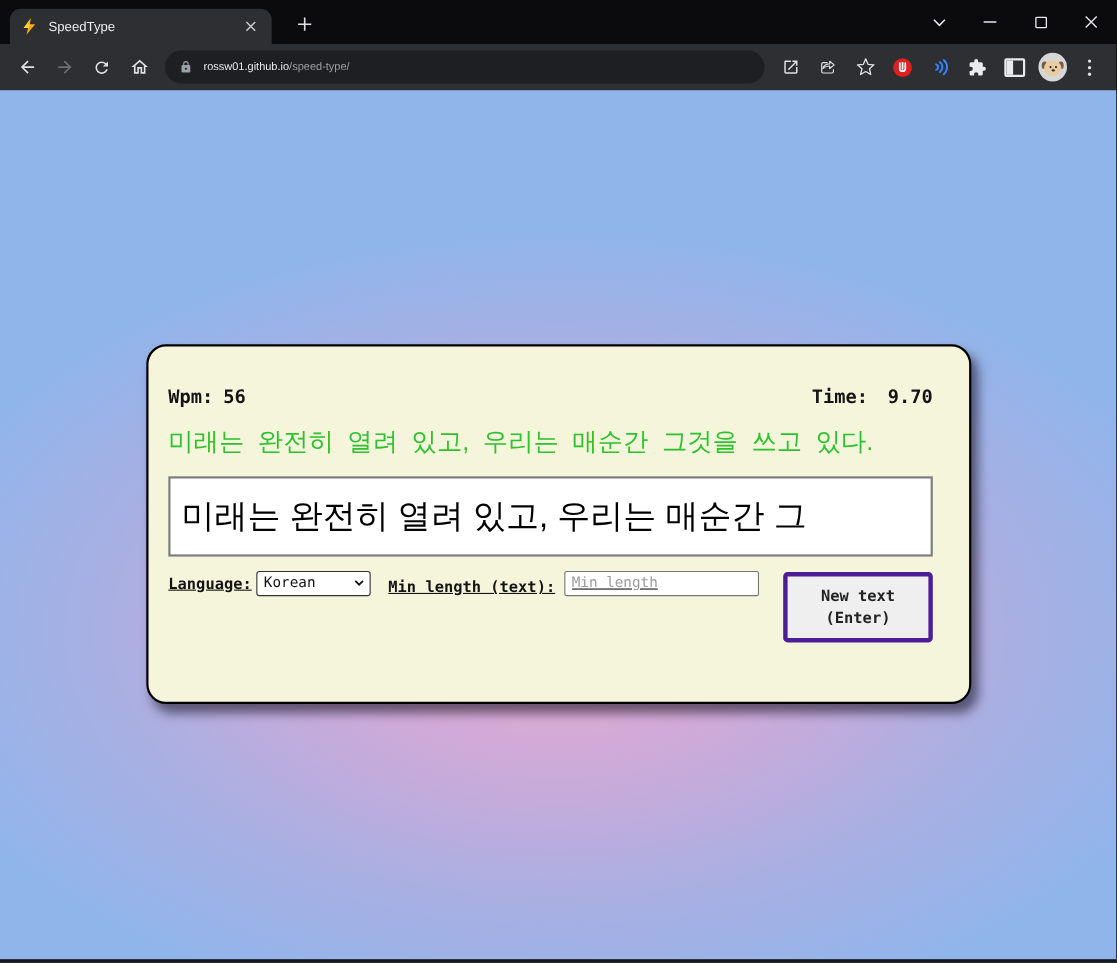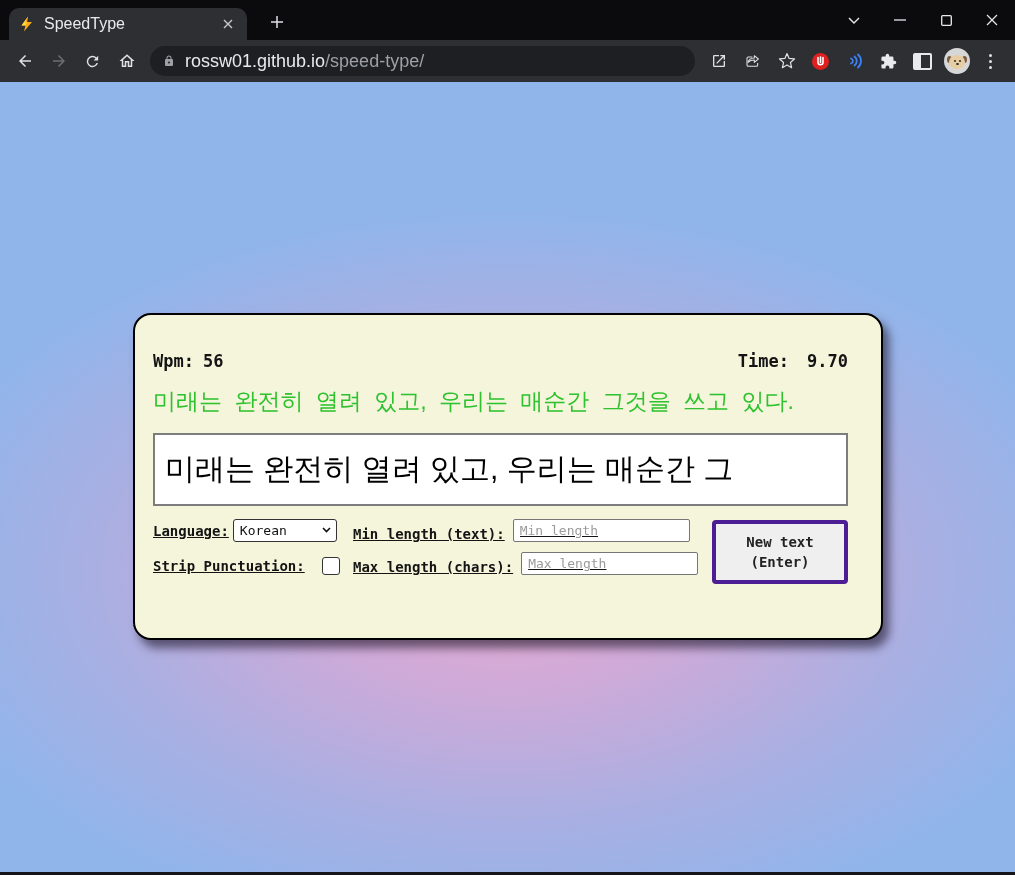--- a/index.html
+++ b/index.html
@@ -4,32 +4,32 @@
 <style>
   html,body{margin:0;padding:0;}
   body{
     width:1015px;height:875px;overflow:hidden;background:#0b0b0d;
     font-family:"Liberation Sans",sans-serif;position:relative;
   }
   
   .titlebar{height:40px;background:#0b0b0d;position:relative;display:flex;align-items:flex-end;}
   .tab{margin-left:9px;width:238px;height:32px;background:#2e2f33;border-radius:10px 10px 0 0;
        display:flex;align-items:center;padding:0 10px;gap:9px;box-sizing:border-box;}
-  .tab-title{color:#e8eaed;font-size:16px;flex:1;white-space:nowrap;overflow:hidden;}
+  .tab-title{color:#e8eaed;font-size:12px;flex:1;white-space:nowrap;overflow:hidden;}
   .icon-btn{display:flex;align-items:center;justify-content:center;cursor:pointer;border-radius:50%;}
   .tab-close{width:18px;height:18px;}
   .newtab{width:28px;height:28px;margin-left:16px;margin-bottom:4px;}
   .win-controls{position:absolute;right:0;top:0;height:40px;display:flex;}
   .win-btn{width:46px;height:40px;display:flex;align-items:center;justify-content:center;border-radius:0;}
   
   .toolbar{height:42px;background:#2e2f33;display:flex;align-items:center;padding:0 8px;gap:1px;}
   .tb-btn{width:33px;height:33px;border-radius:50%;flex:0 0 auto;}
   .addressbar{flex:1;height:30px;background:#1e1f22;border-radius:15px;display:flex;align-items:center;
               padding:0 6px 0 13px;margin:0 6px;min-width:0;}
-  .url{font-size:18px;white-space:nowrap;margin-left:10px;}
+  .url{font-size:10px;white-space:nowrap;margin-left:10px;}
   .url .domain{color:#e8eaed;}
   .url .path{color:#9aa0a6;}
   .avatar{width:26px;height:26px;border-radius:50%;background:#d7d7d7;position:relative;overflow:hidden;flex:0 0 auto;}
   .avatar .face{position:absolute;left:5px;top:7px;width:16px;height:14px;border-radius:50%;background:#e9cda2;}
   .avatar .ear{position:absolute;top:8px;width:5px;height:7px;border-radius:50%;background:#7a5c44;}
   .avatar .ear.l{left:3px}.avatar .ear.r{right:3px}
   .avatar .eye{position:absolute;top:12px;width:2px;height:2px;border-radius:50%;background:#2b2b2b;}
   .avatar .eye.l{left:10px}.avatar .eye.r{left:15px}
   .avatar .nose{position:absolute;top:15px;left:12px;width:3px;height:2px;border-radius:50%;background:#2b2b2b;}
   .hand-badge{width:17px;height:17px;border-radius:50%;background:#df2020;display:flex;align-items:center;justify-content:center;}
@@ -234,28 +234,20 @@
             <span class="select-chev">
               <svg width="9" height="6" viewBox="0 0 9 6">
                   <path d="M1 1l3.5 3.5L8 1" fill="none" stroke="#111" stroke-width="1.6"></path>
                 </svg>
             </span>
           </span>
         </div>
         <span>Min length (text):</span>
         <input class="len-input" type="text" placeholder="Min length" style="">
       </div>
-      <div class="ctl-row">
-        <div class="cell-left">
-          <span>Strip Punctuation:</span>
-          <span class="checkbox"></span>
-        </div>
-        <span>Max length (chars):</span>
-        <input class="len-input" type="text" placeholder="Max length" style="">
-      </div>
       <div class="newtext-btn">
         <span>New text</span>
         <span>(Enter)</span>
       </div>
     </div>
 
   </div>
 </div>
 
 </body></html>

